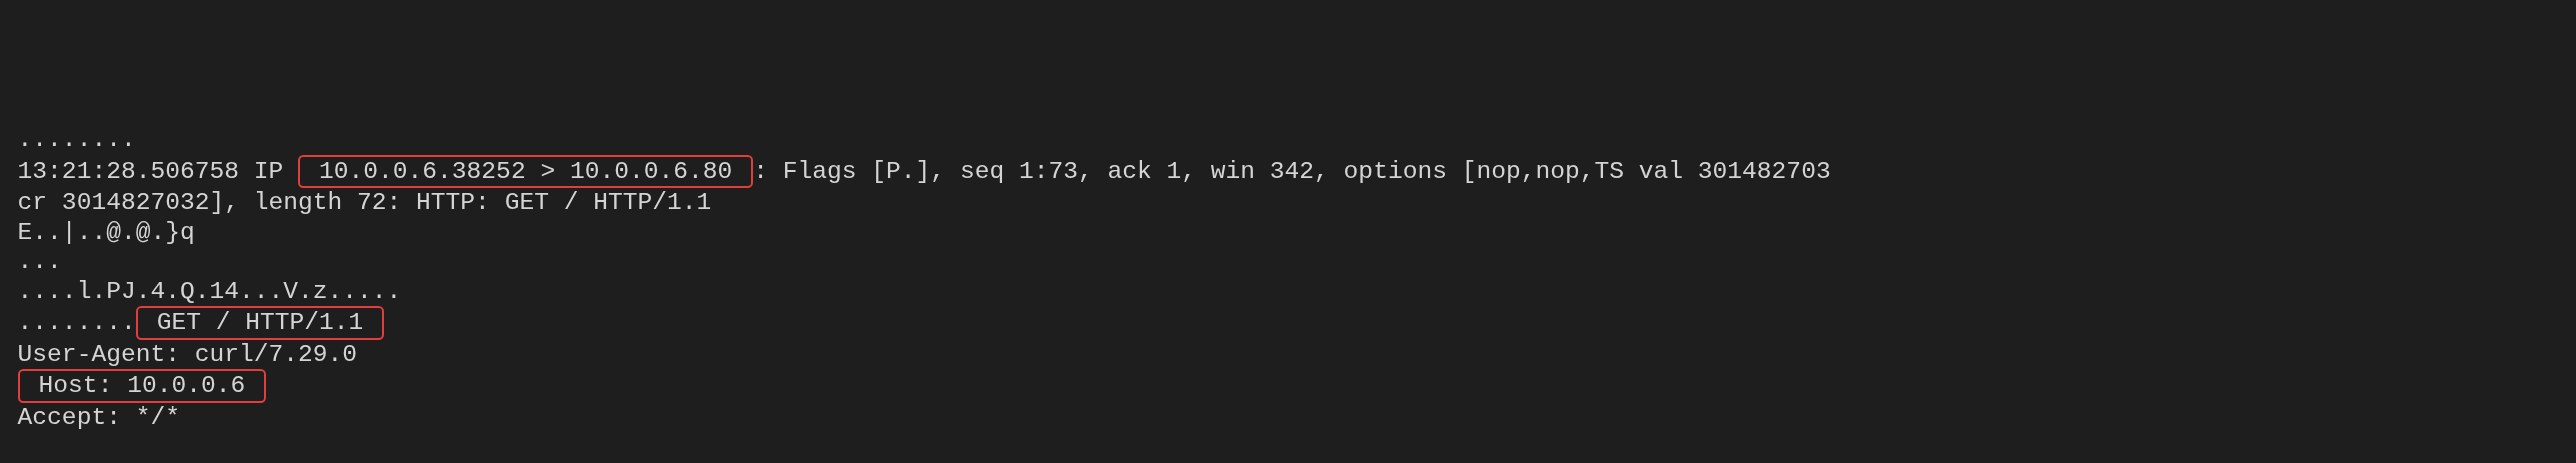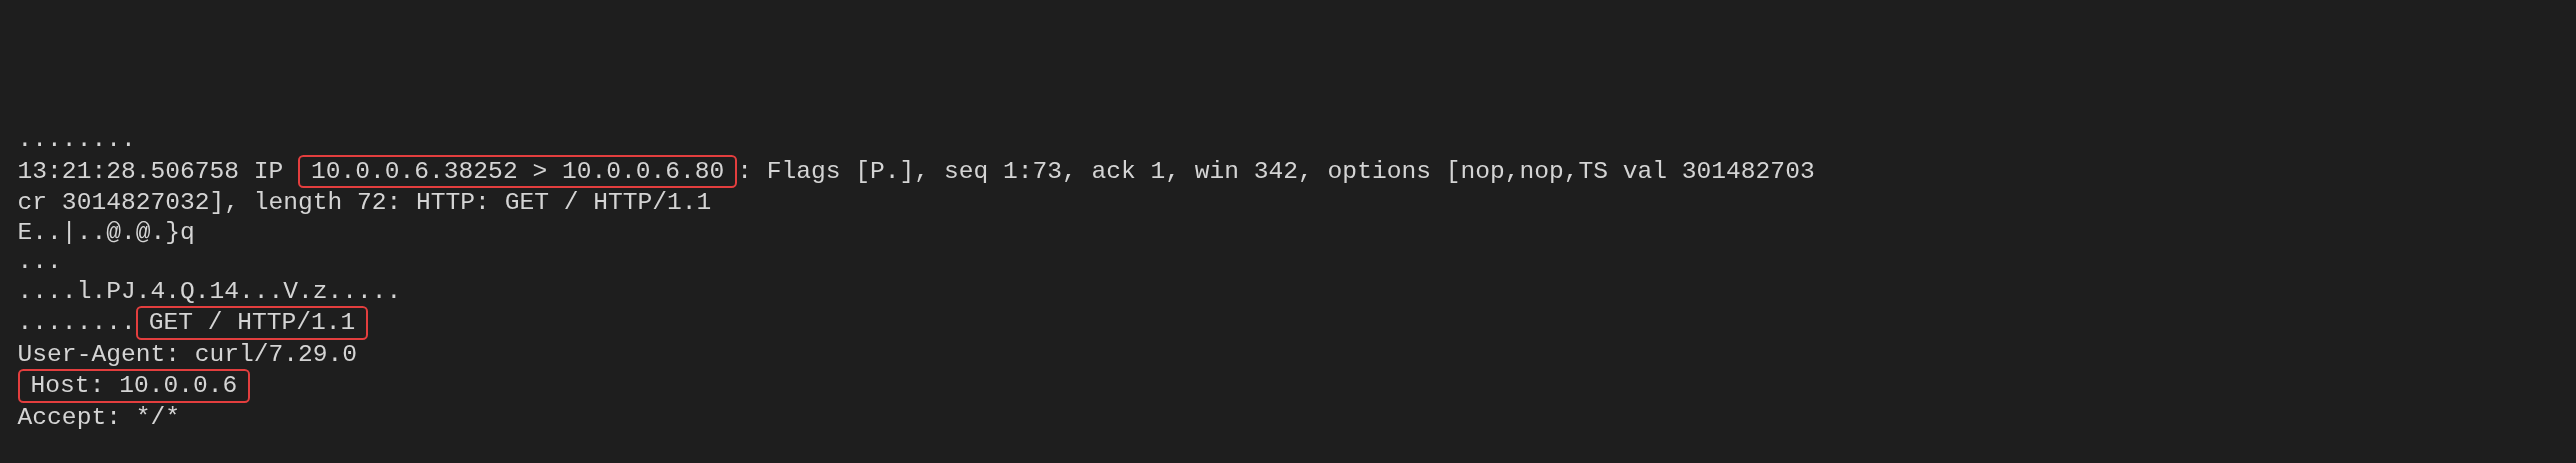--- a/index.html
+++ b/index.html
@@ -16,21 +16,21 @@
       padding: 7px 17.6px;
       white-space: pre;
       overflow-x: hidden;
     }
     .terminal-output {
       display: block;
     }
     .highlight-box {
       border: 2.6px solid #e33e3e;
       border-radius: 5.3px;
-      padding: 0 11px;
+      padding: 0 19px;
       display: inline-block;
     }
     .line {
       display: block;
     }
   </style>
 </head>
 <body>
 
 

